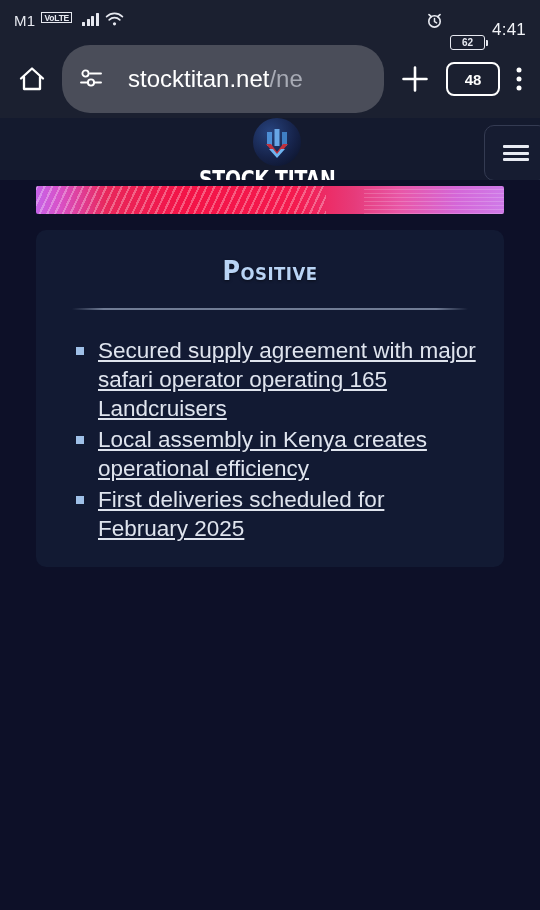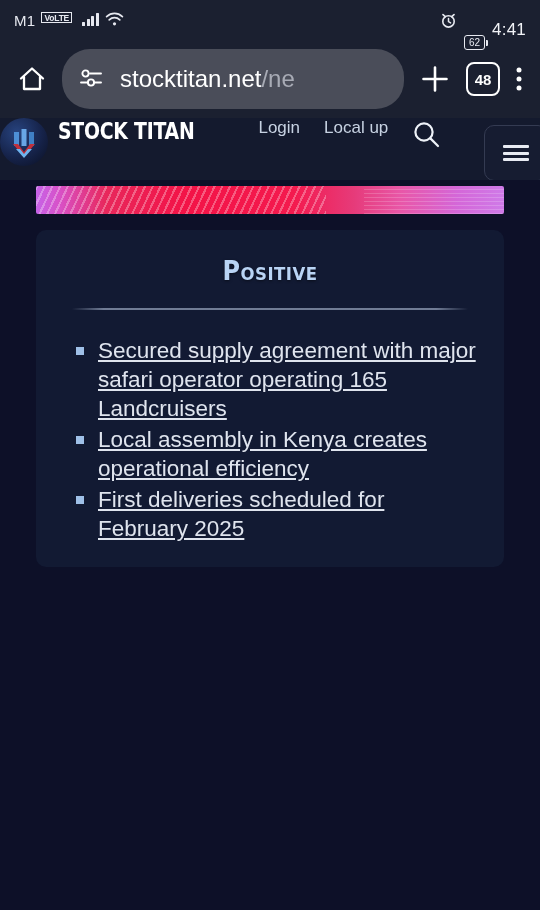--- a/index.html
+++ b/index.html
@@ -33,70 +33,71 @@
   .signal i:nth-child(1){ height:4px; }
   .signal i:nth-child(2){ height:7px; }
   .signal i:nth-child(3){ height:10px; }
   .signal i:nth-child(4){ height:13px; }
   .sb-right{
     position:absolute; right:14px; top:0; height:100%;
     display:flex; align-items:center; gap:7px;
   }
   .batt{
     border:1.7px solid #e7e9f0; border-radius:3px;
-    font-size:10px; font-weight:normal; color:#e7e9f0;
-    padding:0 4px; height:15px; line-height:13px;
+    font-size:10px; font-weight:bold; color:#e7e9f0;
+    padding:0 11px; height:15px; line-height:13px;
     position:relative;
     margin-top:45px;
   }
   .batt::after{
     content:""; position:absolute; right:-4px; top:4px;
     width:2.5px; height:6px; background:#e7e9f0; border-radius:0 1px 1px 0;
   }
   .clock{ font-size:17px; color:#f2f3f7; letter-spacing:.2px;margin-top:20px; }
 
   
   .browserbar{
     height:78px; width:100%;
     background:#1b2030;
     display:flex; align-items:center;
     padding:0 16px;
     gap:14px;
   }
   .omnibox{
     flex:1 1 auto; min-width:0;
-    height:60px;
+    height:68px;
     background:#4a4d59;
     border-radius:28px;
     display:flex; align-items:center;
-    padding:0 16px; gap:16px;
+    padding:0 16px; gap:24px;
     overflow:hidden;
   }
   .omnibox .urltext{
     font-size:24px; color:#ffffff; white-space:nowrap;
     overflow:hidden;
   }
   .omnibox .urltext .path{ color:#a8abb5; }
   .tabcount{
-    width:34px; height:34px;
+    width:54px; height:34px;
     border:2.6px solid #ffffff; border-radius:8px;
     display:flex; align-items:center; justify-content:center;
     font-size:15px; font-weight:bold; color:#fff;
     flex:0 0 auto;
   }
   .icon-btn{ flex:0 0 auto; display:flex; align-items:center; justify-content:center; }
 
   
   .siteheader{
     height:62px; width:100%;
     background:#141a2e;
-    display:flex; align-items:flex-start;
-    gap:0;
+    display:flex; align-items:center;
+    padding-left:14px; gap:0;
     position:relative;
     overflow:hidden;
+    flex-direction:column;
   }
   .logo-circle{
     width:48px; height:48px; border-radius:50%;
     background:radial-gradient(circle at 35% 30%, #27437e 0%, #16234a 55%, #0a0f21 100%);
     flex:0 0 auto; position:relative; overflow:hidden;
   }
   .brand{
     font-family:"DejaVu Sans", sans-serif;
     font-weight:bold;
     font-size:23px; letter-spacing:-.3px;

